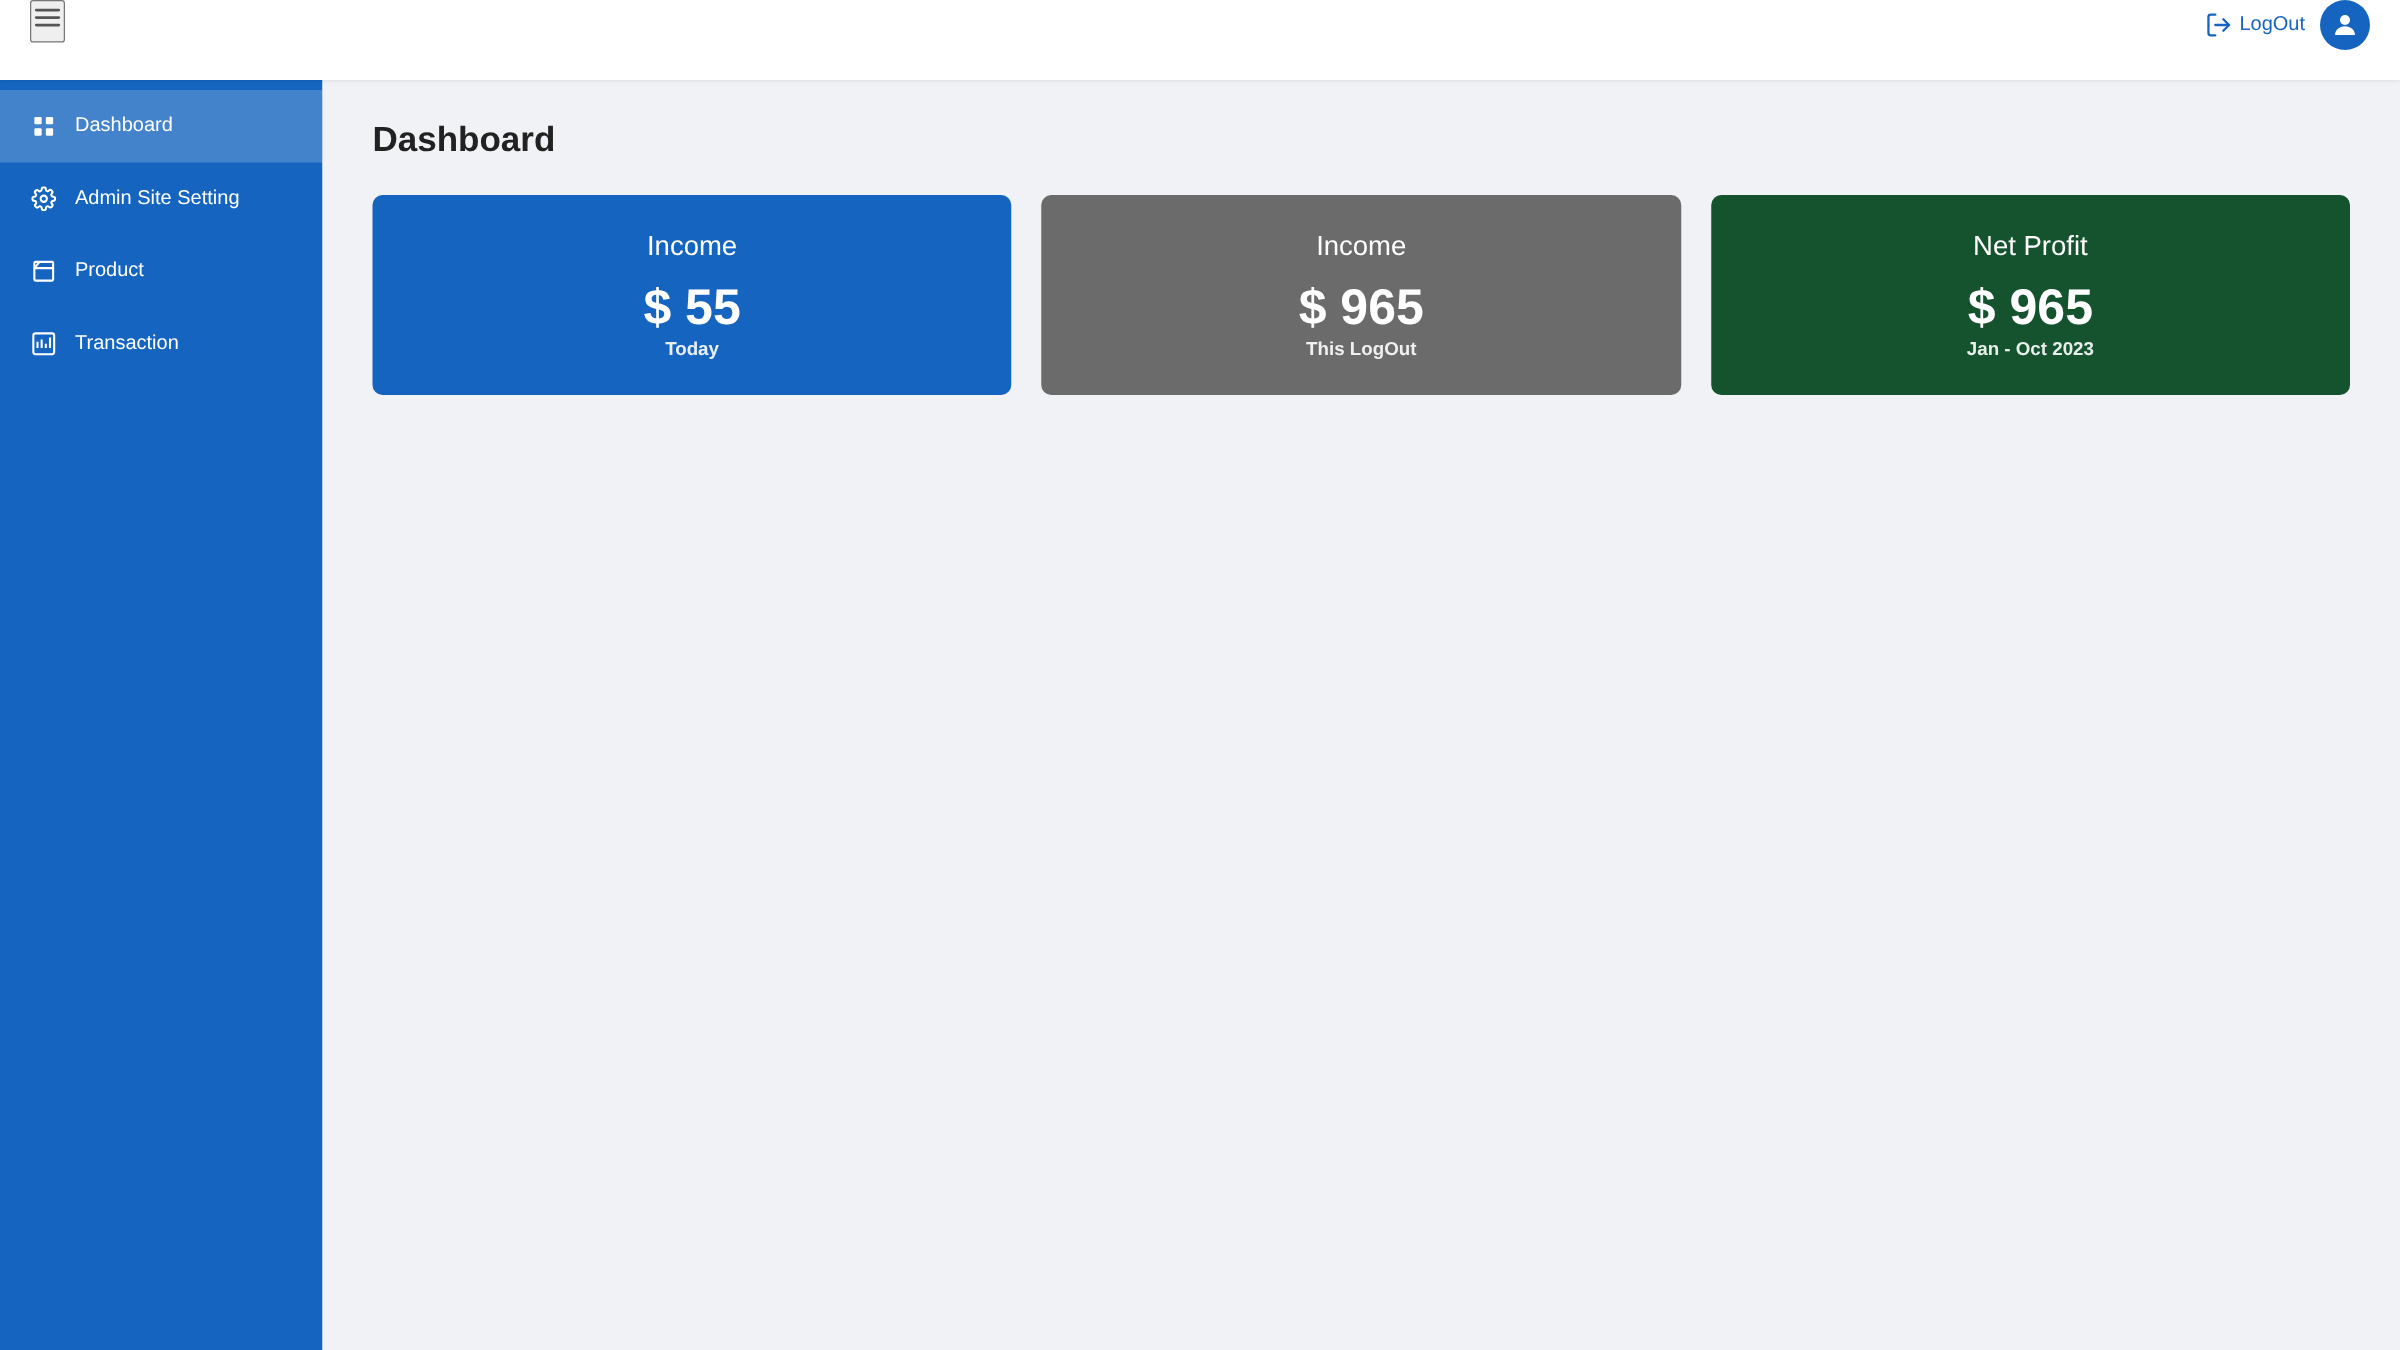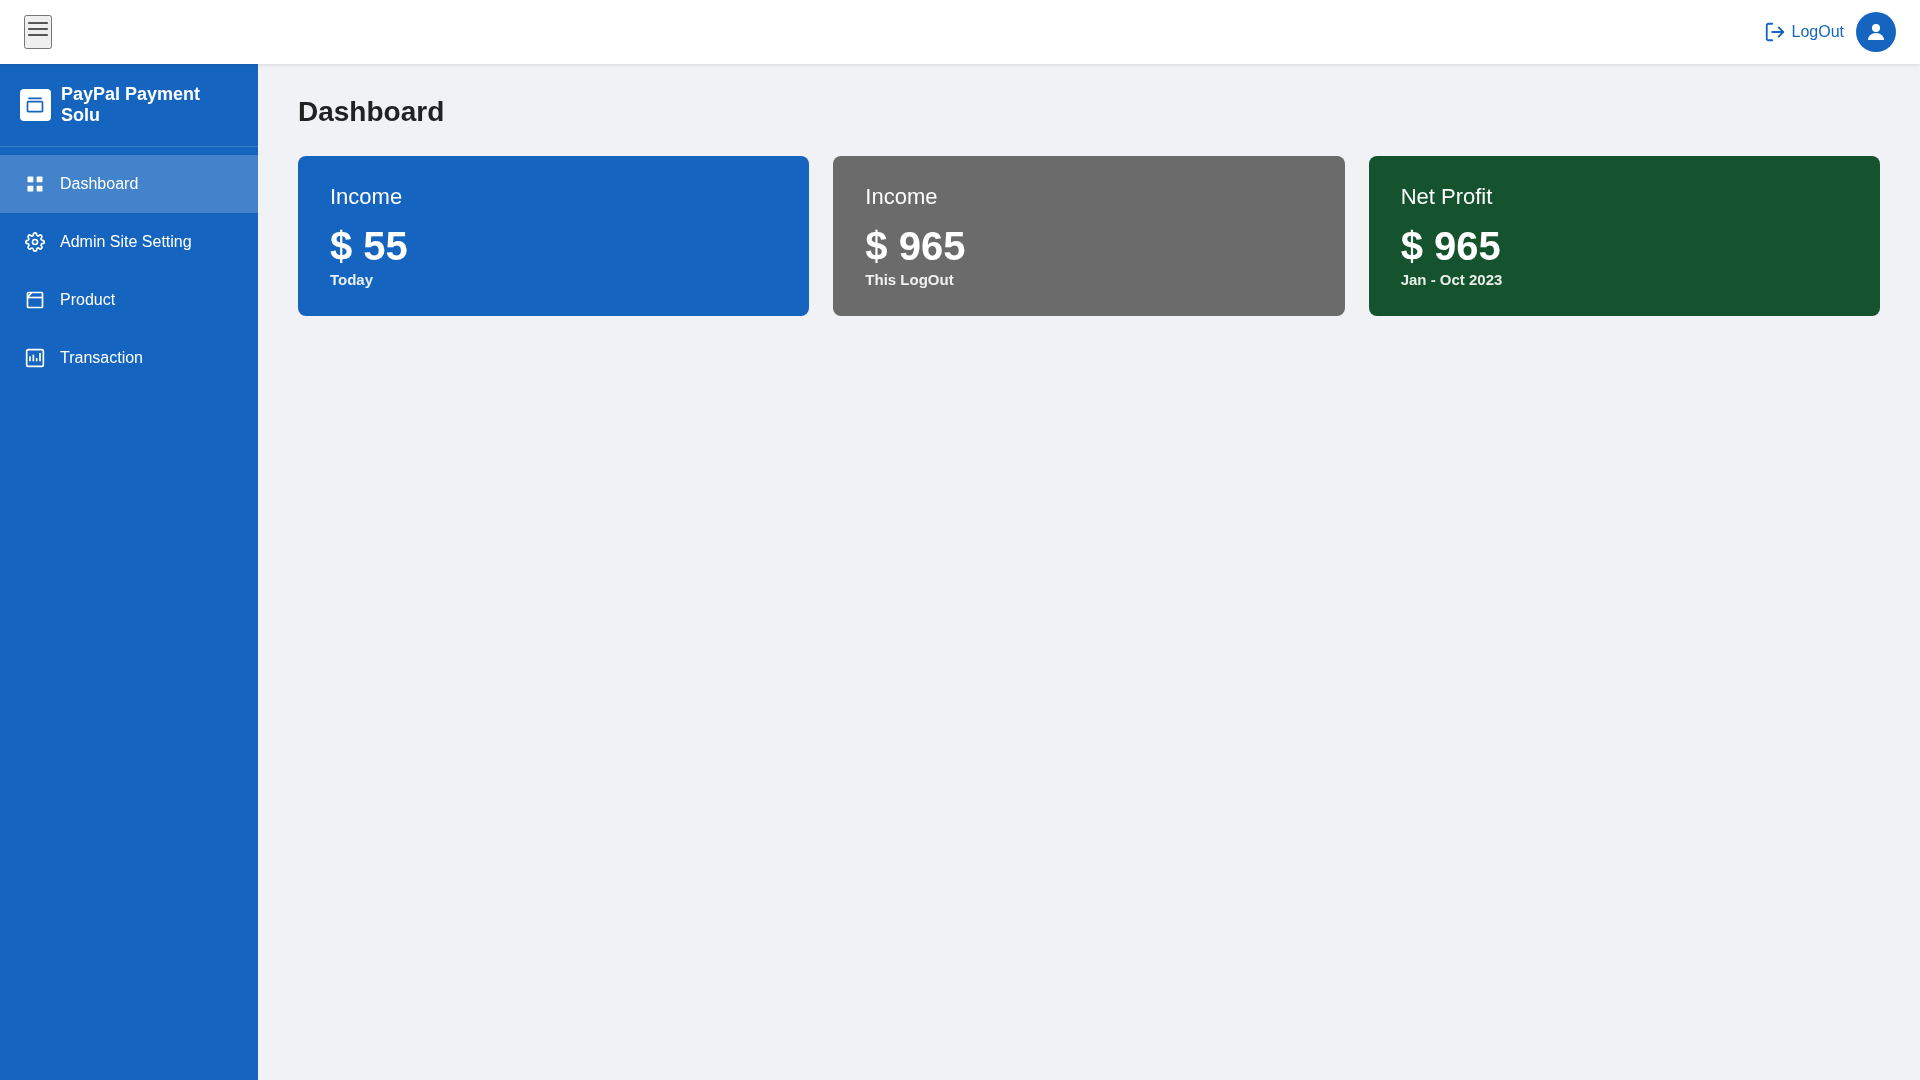--- a/index.html
+++ b/index.html
@@ -4,21 +4,21 @@
   <style>
     * { box-sizing: border-box; margin: 0; padding: 0; }
     body { font-family: Arial, sans-serif; background: #f0f2f5; display: flex; flex-direction: column; height: 1080px; width: 1920px; overflow: hidden; }
 
     
     .header {
       width: 100%;
       height: 64px;
       background: #ffffff;
       display: flex;
-      align-items: center;
+      align-items: flex-start;
       justify-content: space-between;
       padding: 0 24px;
       box-shadow: 0 1px 4px rgba(0,0,0,0.1);
       position: fixed;
       top: 0;
       left: 0;
       z-index: 100;
     }
     .header-left {
       display: flex;
@@ -141,20 +141,21 @@
       font-size: 28px;
       font-weight: 600;
       color: #222;
       margin-bottom: 28px;
     }
 
     
     .cards-row {
       display: flex;
       gap: 24px;
+      text-align: center;
     }
     .card {
       flex: 1;
       border-radius: 8px;
       padding: 28px 32px;
       color: white;
       min-height: 160px;
       display: flex;
       flex-direction: column;
       justify-content: space-between;
@@ -205,28 +206,20 @@
         <circle cx="12" cy="8" r="4"></circle>
         <path d="M4 20c0-4 3.6-7 8-7s8 3 8 7" fill="white"></path>
       </svg>
     </div>
   </div>
 </div>
 
 <div class="layout">
 
   <div class="sidebar">
-    <div class="sidebar-brand">
-      <div class="brand-icon">
-        <svg width="20" height="20" viewBox="0 0 24 24" fill="#1565c0">
-          <path d="M20 7H4C2.9 7 2 7.9 2 9v10c0 1.1.9 2 2 2h16c1.1 0 2-.9 2-2V9c0-1.1-.9-2-2-2zm0 12H4V9h16v10zM4 5h16V3H4z"></path>
-        </svg>
-      </div>
-      <span>PayPal Payment Solu</span>
-    </div>
 
     <nav class="sidebar-nav">
 
       <div class="nav-item active">
         <span class="nav-icon">
           <svg width="20" height="20" viewBox="0 0 24 24" fill="white">
             <rect x="3" y="3" width="7" height="7" rx="1"></rect>
             <rect x="14" y="3" width="7" height="7" rx="1"></rect>
             <rect x="3" y="14" width="7" height="7" rx="1"></rect>
             <rect x="14" y="14" width="7" height="7" rx="1"></rect>

